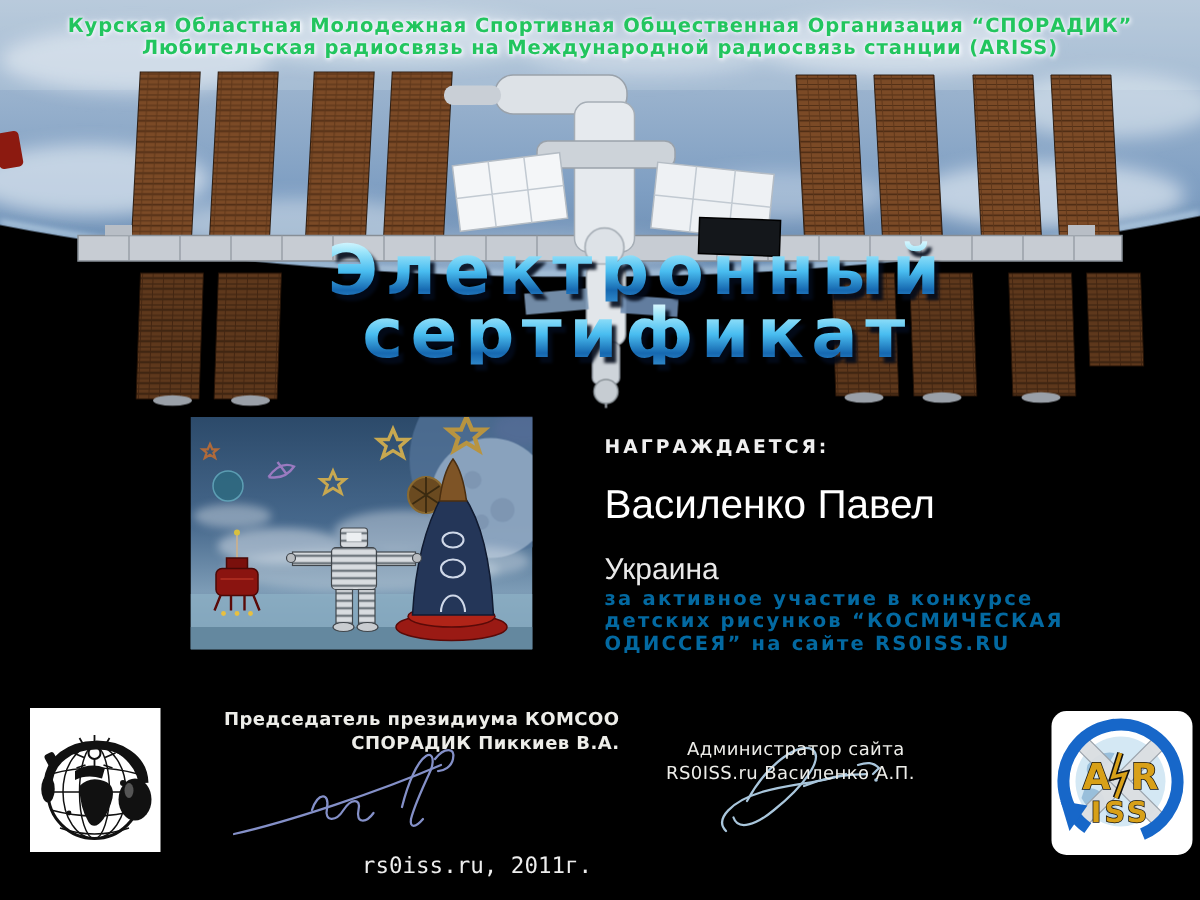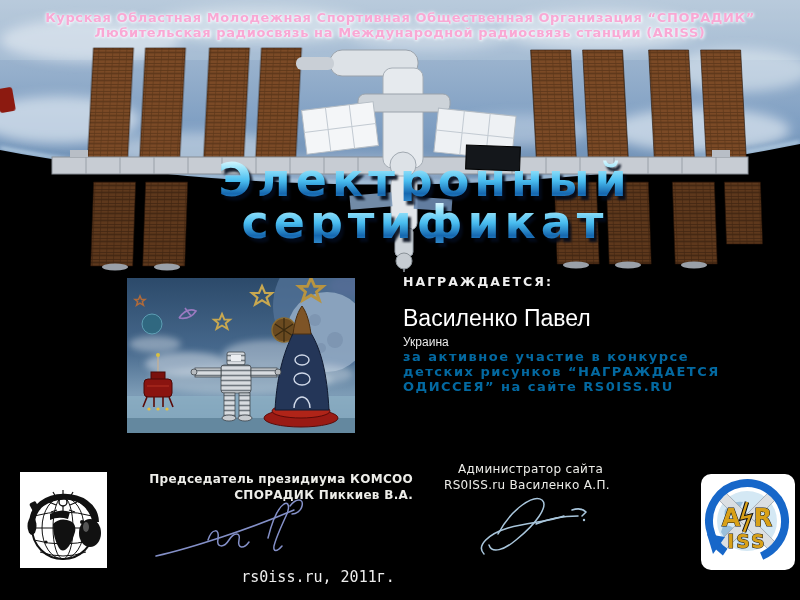--- a/index.html
+++ b/index.html
@@ -2,51 +2,51 @@
 <html><head>
 <meta charset="utf-8">
 <style>
   html,body{margin:0;padding:0;background:#222;}
   .cert{position:relative;width:800px;height:600px;background:#000;overflow:hidden;
         font-family:"DejaVu Sans","Liberation Sans",sans-serif;}
   .abs{position:absolute;}
 
   
   .hdr{top:10px;left:0;width:800px;text-align:center;z-index:5;}
-  .hdr div{font-size:13px;font-weight:bold;letter-spacing:.6px;line-height:15px;color:#f9a8d4;
+  .hdr div{font-size:13px;font-weight:bold;letter-spacing:.6px;line-height:15px;color:#22c55e;
            text-shadow:0 0 4px rgba(240,246,255,.95),0 0 2px rgba(255,255,255,.9),1px 1px 3px rgba(255,255,255,.65);}
 
   
   .title{top:159px;left:0;width:800px;text-align:center;z-index:6;padding-left:25px;}
   .title div{
     font-size:46px;font-weight:bold;letter-spacing:5px;line-height:42px;
     color:#3fb0e6;
     background:linear-gradient(180deg,#e6fbff 0%,#9ae4fa 22%,#49bdf0 52%,#1668b0 82%,#2e86c8 100%);
     -webkit-background-clip:text;background-clip:text;
     -webkit-text-fill-color:transparent;
     filter:drop-shadow(3px 4px 1px rgba(2,10,26,.9));
   }
 
   
   .award{left:403px;top:270px;width:390px;color:#f2f2f2;z-index:5;}
-  .award-label{font-size:12.5px;font-weight:bold;letter-spacing:2px;color:#efefef;margin-top:4px;}
-  .award-name{font-family:"Liberation Sans",sans-serif;font-size:23px;color:#fff;margin-top:16px;}
-  .award-country{font-family:"Liberation Sans",sans-serif;font-size:12px;color:#e9e9e9;margin-top:3px;}
+  .award-label{font-size:12.5px;font-weight:bold;letter-spacing:2px;color:#efefef;margin-top:20px;}
+  .award-name{font-family:"Liberation Sans",sans-serif;font-size:27px;color:#fff;margin-top:16px;}
+  .award-country{font-family:"Liberation Sans",sans-serif;font-size:20px;color:#e9e9e9;margin-top:17px;}
   .award-reason{font-size:13px;font-weight:bold;letter-spacing:1.5px;line-height:15px;color:#0369a1;}
 
   
   .artwork{left:127px;top:278px;width:228px;height:155px;z-index:4;}
 
   
   .logo-box{background:#fff;z-index:5;}
   .sporadik-box{left:20px;top:472px;width:87px;height:96px;}
   .ariss-box{left:701px;top:474px;width:94px;height:96px;border-radius:10px;overflow:hidden;}
   .signer{font-size:12px;line-height:15.5px;color:#edede9;letter-spacing:.3px;z-index:5;}
   .signer-left{left:113px;top:472px;width:300px;font-weight:bold;text-align:right;}
-  .signer-right{left:444px;top:462px;width:280px;}
+  .signer-right{left:444px;top:492px;width:280px;}
   .signer-right .l1{padding-left:14px;}
   .site-bold{font-weight:normal;margin-top:25px;}
 
   .sig{z-index:4;}
   .sig-left{left:152px;top:494px;}
   .sig-right{left:476px;top:490px;}
 
   .footer{top:568px;left:0;width:636px;text-align:center;z-index:5;
           font-family:"DejaVu Sans Mono","Liberation Mono",monospace;font-size:15px;color:#ededed;}
 </style>
@@ -252,21 +252,21 @@
       <path d="M20,108 h22" stroke="#c03828" stroke-width="1" opacity=".8"></path>
     </g>
   </svg>
 
   <div class="abs award">
     <div class="award-label">НАГРАЖДАЕТСЯ:</div>
     <div class="award-name">Василенко Павел</div>
     <div class="award-country">Украина</div>
     <div class="award-reason">
       <div>за активное участие в конкурсе</div>
-      <div>детских рисунков “НАГРАЖДАЕТСЯ</div>
+      <div>детских рисунков “КОСМИЧЕСКАЯ</div>
       <div>ОДИССЕЯ” на сайте RS0ISS.RU</div>
     </div>
   </div>
 
   <div class="abs logo-box sporadik-box">
     <svg viewBox="0 0 87 95" width="87" height="95">
       <circle cx="43" cy="56" r="31" fill="#fff" stroke="#111" stroke-width="2"></circle>
       <ellipse cx="43" cy="56" rx="10" ry="31" fill="none" stroke="#111" stroke-width="1"></ellipse>
       <ellipse cx="43" cy="56" rx="21" ry="31" fill="none" stroke="#111" stroke-width="1"></ellipse>
       <path d="M14,44 Q43,36 72,44 M12,56 H74 M14,68 Q43,76 72,68 M20,80 Q43,88 66,80" fill="none" stroke="#111" stroke-width="1"></path>

